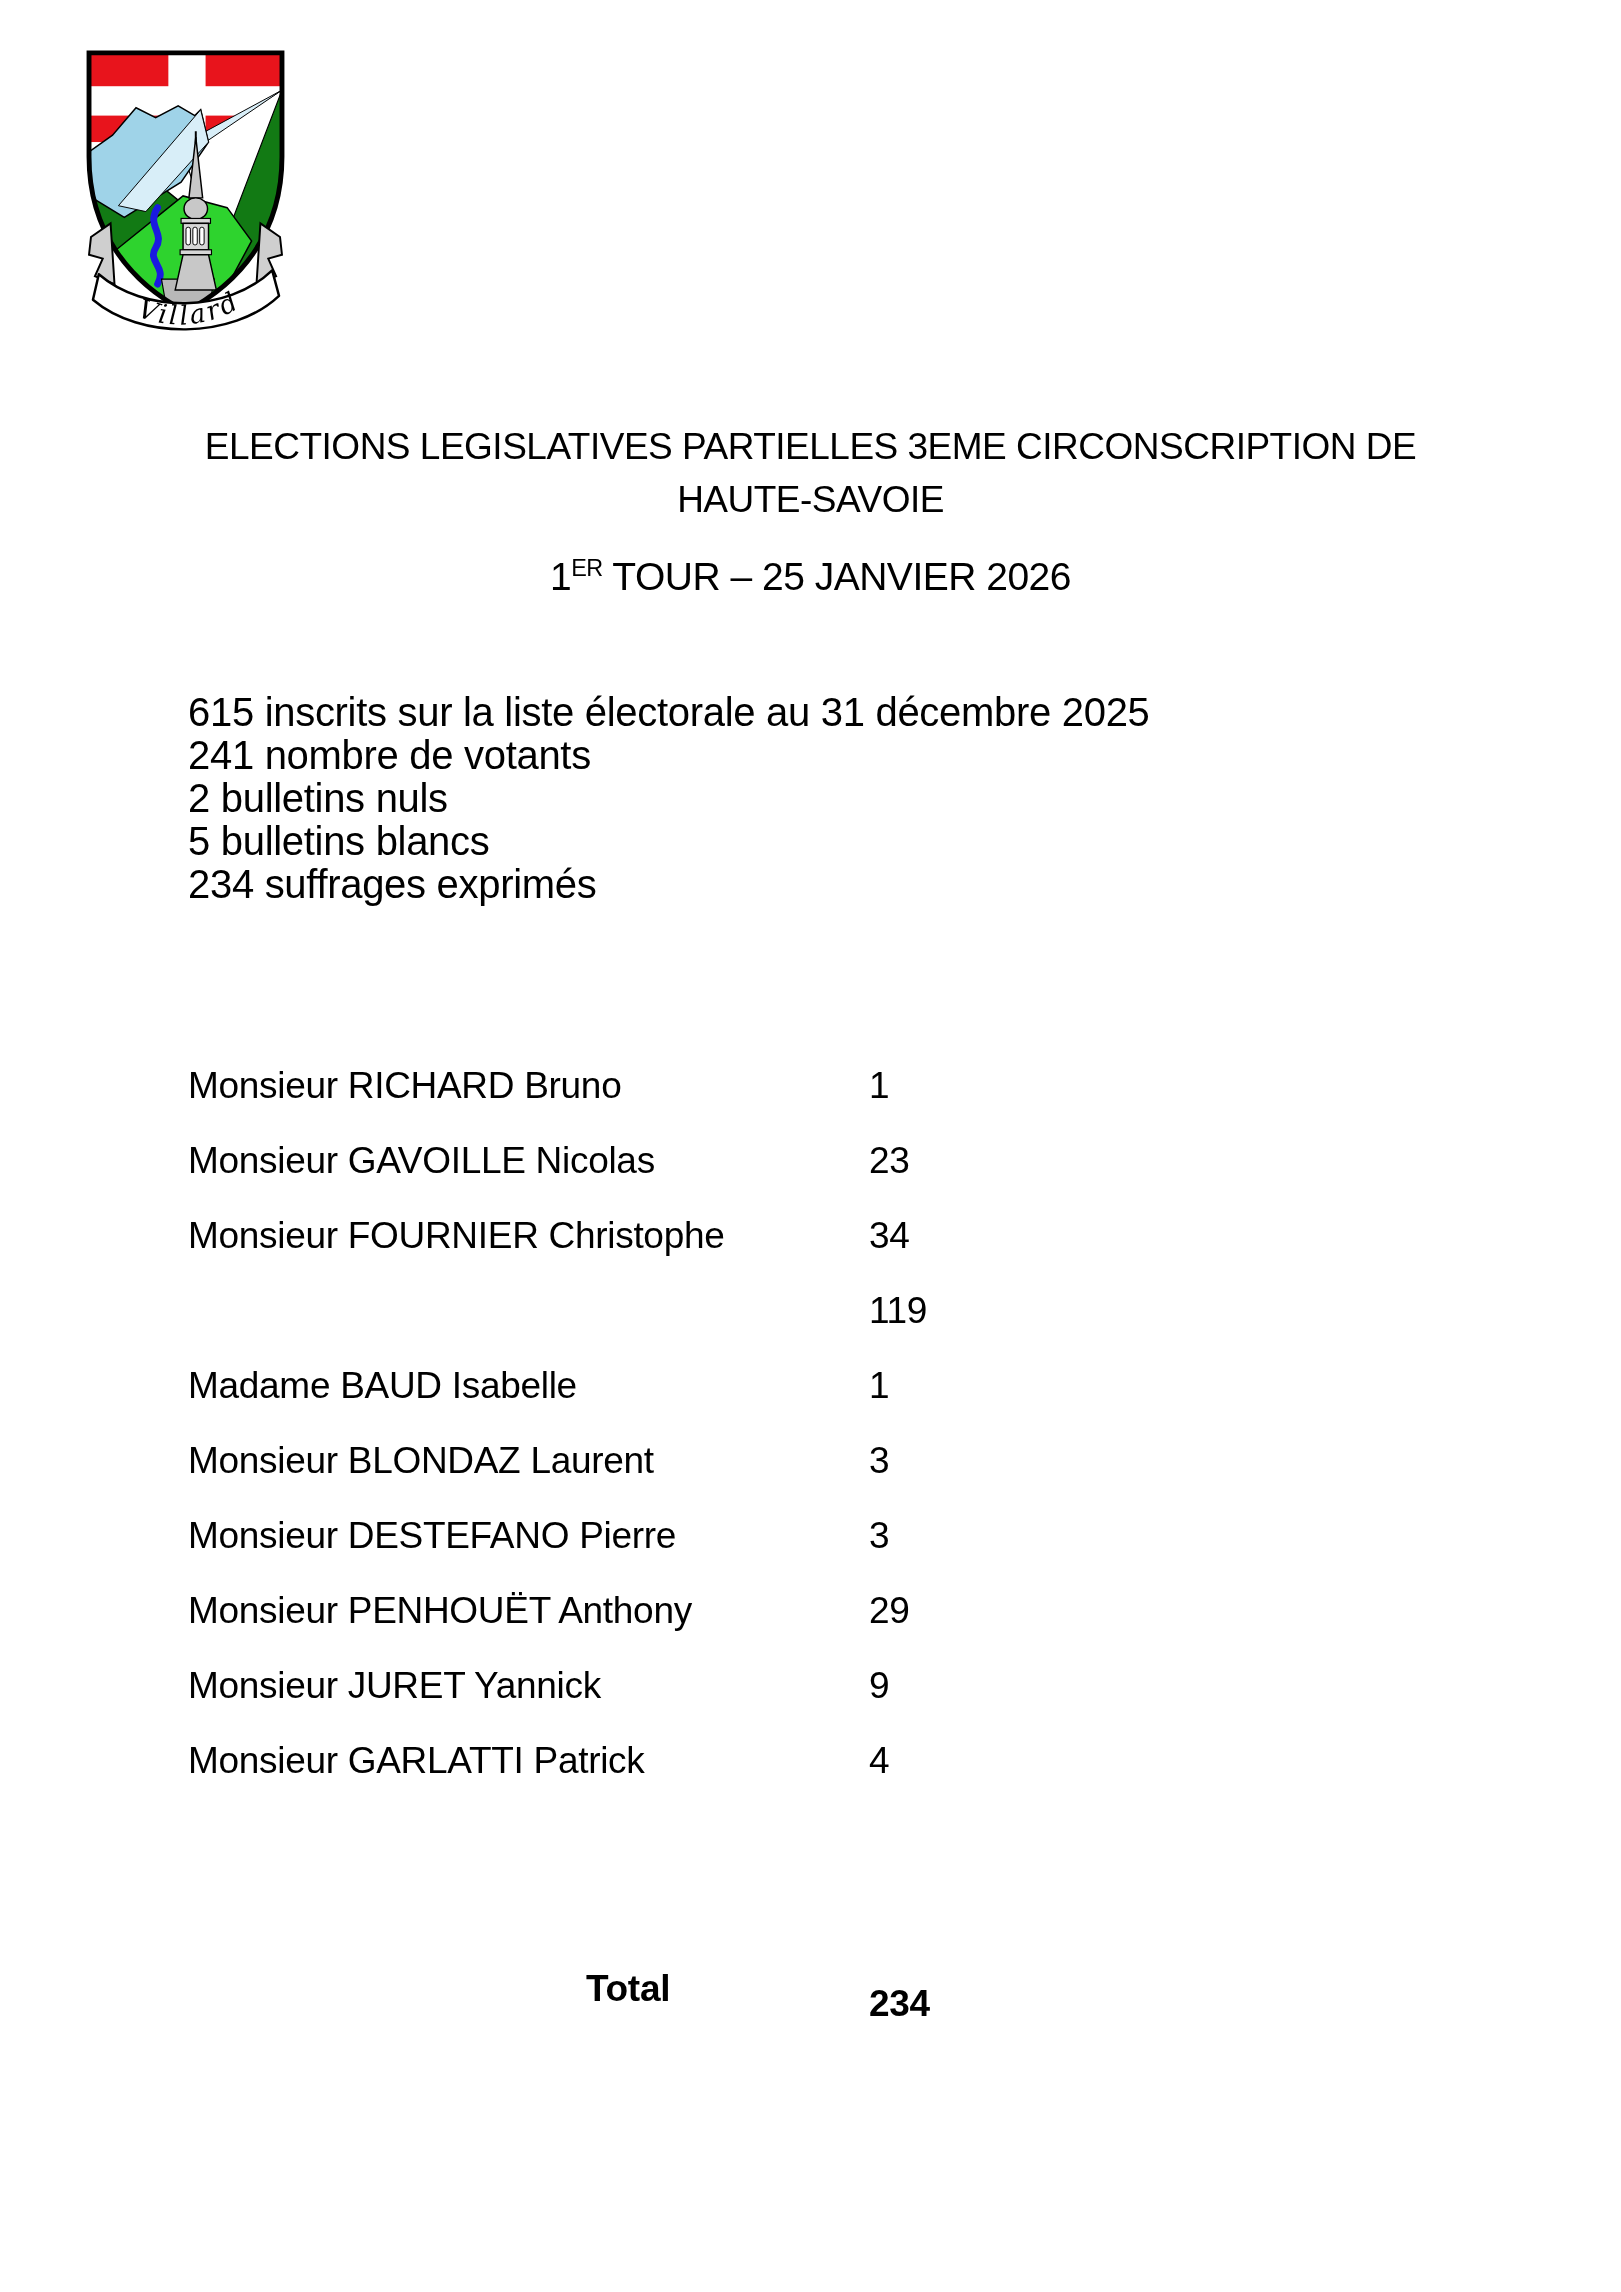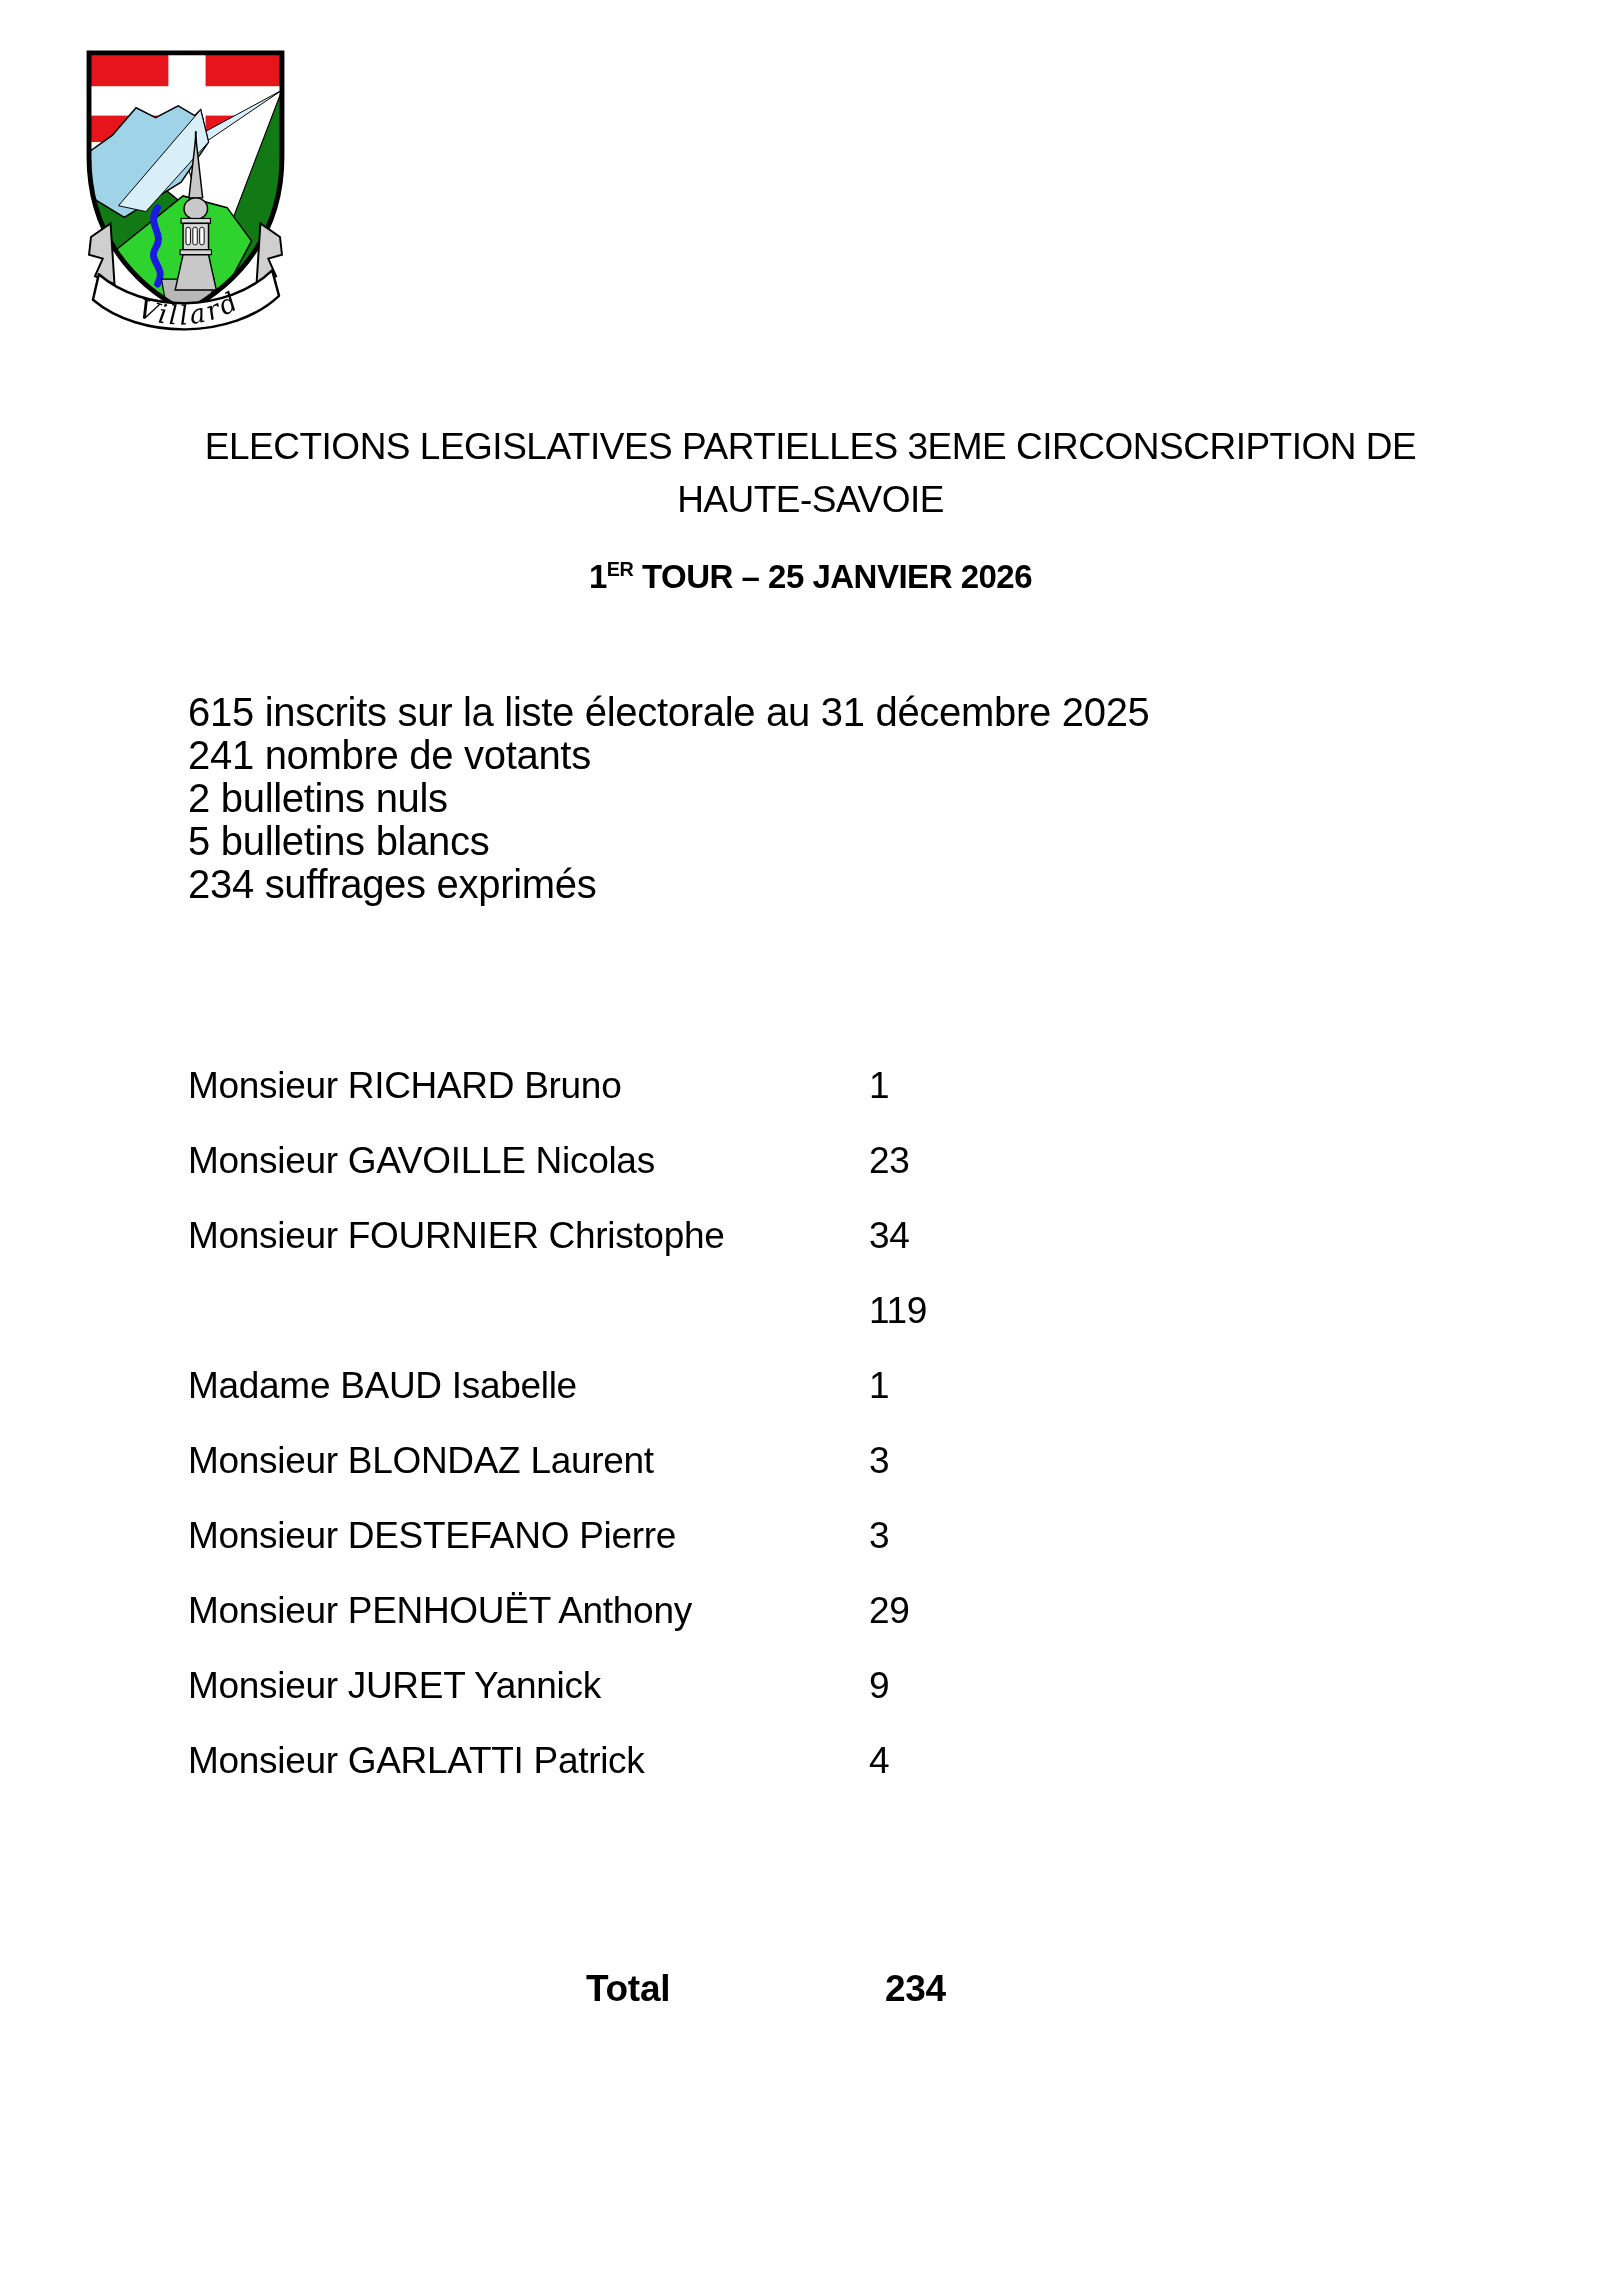--- a/index.html
+++ b/index.html
@@ -23,22 +23,22 @@
     text-align:center;
     font-weight:normal;
     font-size:37px;
     line-height:53px;
     letter-spacing:-0.5px;
   }
   .tour{
     position:absolute;
     top:550px; left:0; right:0;
     text-align:center;
-    font-weight:bold;
-    font-size:33px;
+    font-weight:normal;
+    font-size:39px;
     line-height:53px;
     letter-spacing:-0.5px;
   }
   .tour sup{
     font-size:0.6em;
     vertical-align:super;
     line-height:0;
   }
   .stats{
     position:absolute;
@@ -66,21 +66,21 @@
   .total-row{
     position:absolute;
     top:1951px; left:188px; right:59px;
     height:75px;
     line-height:75px;
     font-size:37px;
     font-weight:bold;
     letter-spacing:-0.3px;
   }
   .total-row .label{ position:absolute; left:398px; top:0; }
-  .total-row .value{ position:absolute; left:681px; top:0;margin-left:16px; }
+  .total-row .value{ position:absolute; left:681px; top:15px; }
   .banner-text{
     font-family:"DejaVu Serif", serif;
     font-style:italic;
     font-size:27px;
     letter-spacing:3px;
   }
 </style>
 </head>
 <body>
 

